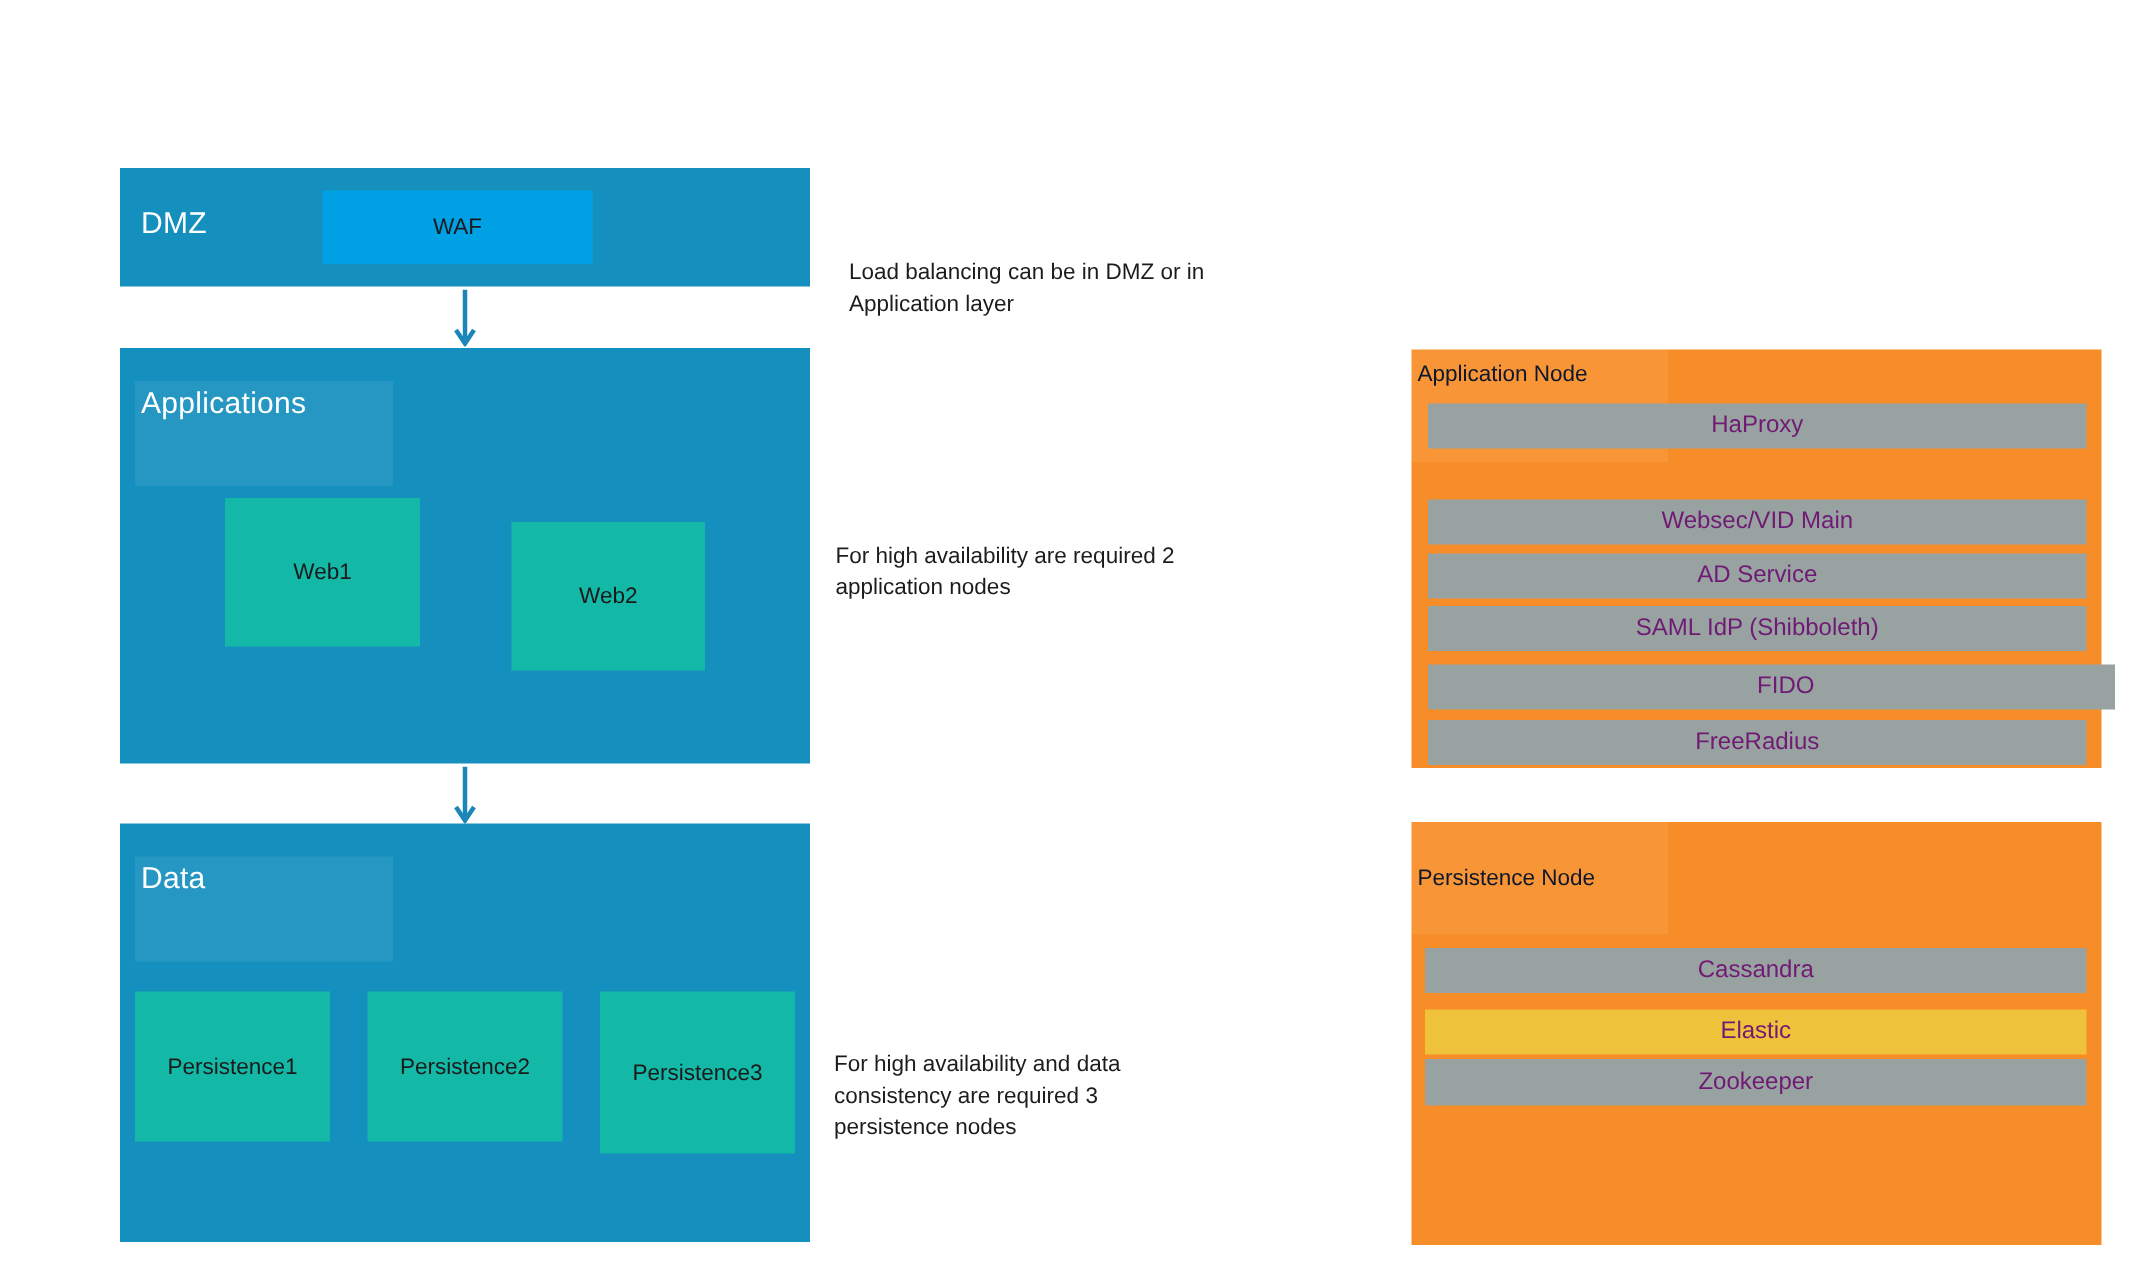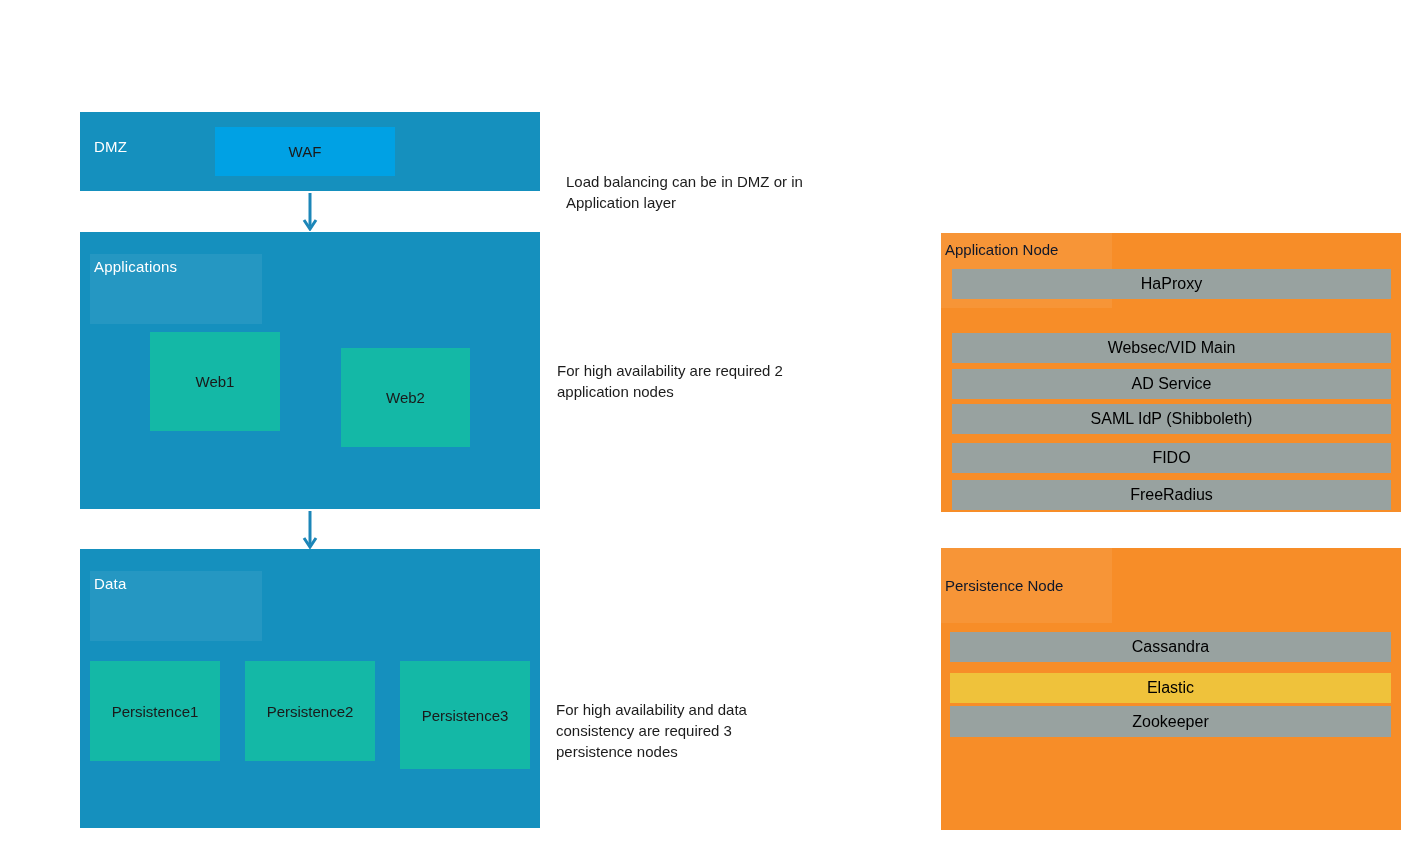--- a/index.html
+++ b/index.html
@@ -25,21 +25,21 @@
   }
   #dmz-layer   { top: 112px; height: 79px; }
   #apps-layer  { top: 232px; height: 277px; }
   #data-layer  { top: 549px; height: 279px; }
 
   .layer-label {
     position: absolute;
     left: 14px;
     top: 26px;
     color: #ffffff;
-    font-size: 15px;
+    font-size: 20px;
     letter-spacing: 0.2px;
   }
 
   .light-patch {
     position: absolute;
     background: rgba(255,255,255,0.07);
     pointer-events: none;
   }
   .layer .light-patch { left: 10px; top: 22px; width: 172px; height: 70px; }
 
@@ -104,32 +104,32 @@
   }
   #app-node-panel .panel-title     { top: 8px; }
   #persist-node-panel .panel-title { top: 29px; }
 
   .svc-bar {
     position: absolute;
     display: flex;
     align-items: center;
     justify-content: center;
     background: #98A2A0;
-    color: #000000;
+    color: #701a75;
     font-size: 16px;
     height: 30px;
   }
   #app-node-panel .svc-bar { left: 11px; width: 439px; }
   #persist-node-panel .svc-bar { left: 9px; width: 441px; }
 
   #bar-haproxy    { top: 36px; }
   #bar-websec     { top: 100px; }
   #bar-adservice  { top: 136px; }
   #bar-saml       { top: 171px; }
-  #bar-fido       { top: 210px; }
+  #bar-fido       { top: 210px; padding-left: 19px; }
   #bar-freeradius { top: 247px; }
 
   #bar-cassandra  { top: 84px; }
   #bar-elastic    { top: 125px; background: #EFC23B; }
   #bar-zookeeper  { top: 158px; height: 31px; }
 </style>
 </head>
 <body>
 
 <div id="stage">

